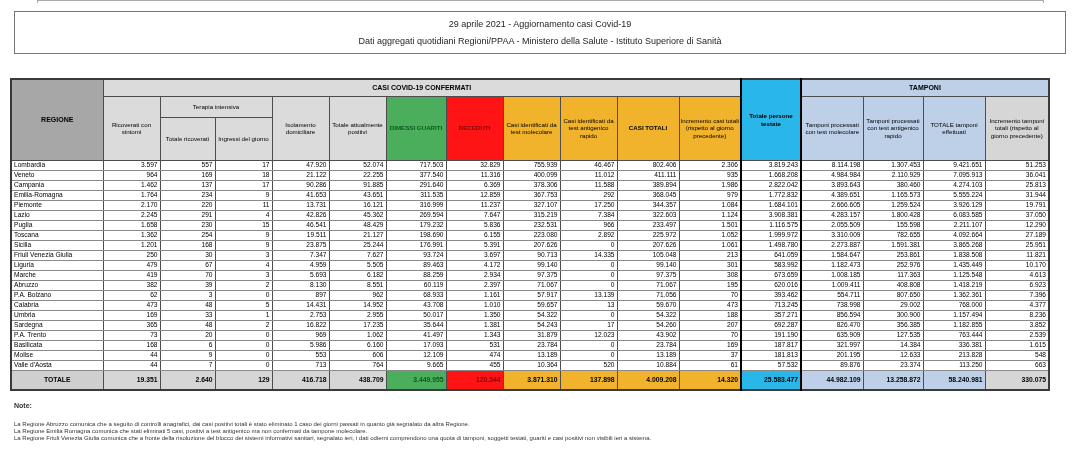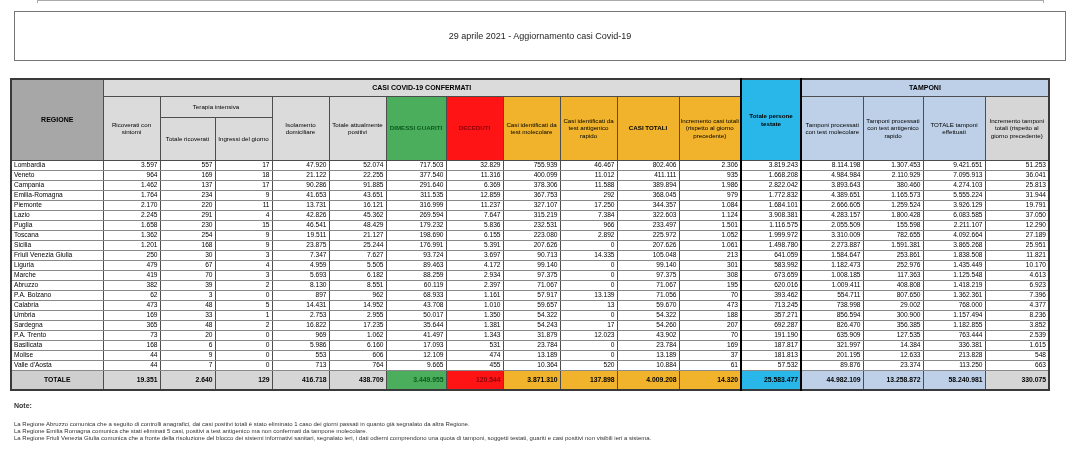--- a/index.html
+++ b/index.html
@@ -6,21 +6,21 @@
   html,body { margin:0; padding:0; }
   body {
     width:1080px; height:462px; position:relative; overflow:hidden;
     background:#ffffff; font-family:"Liberation Sans", sans-serif; color:#000;
   }
   .top-artifact {
     position:absolute; top:0; left:37px; width:1007px; height:3px;
     border:1px solid #aaa; border-bottom:none; background:transparent;
   }
   .titlebox {
-    position:absolute; left:14px; top:11px; width:1052px; height:50px;
+    position:absolute; left:14px; top:11px; width:1052px; height:43px;
     border:1px solid #757575; background:#fff;
     display:flex; flex-direction:column; justify-content:space-evenly; align-items:center;
   }
   .titlebox div { font-size:9px; color:#1f1f1f; }
 
   table.main {
     position:absolute; left:10px; top:78px;
     border-collapse:collapse; table-layout:fixed;
     border:2px solid #3a3a3a;
   }
@@ -62,20 +62,21 @@
   .notes-heading { font-size:7px; font-weight:bold; color:#333; margin-bottom:12px; }
   .note-line { font-size:6px; line-height:7px; color:#333; }
 </style>
 </head>
 <body>
 
 <div class="top-artifact"></div>
 
 <div class="titlebox">
   <div>29 aprile 2021 - Aggiornamento casi Covid-19</div>
+  <div>Dati aggregati quotidiani Regioni/PPAA - Ministero della Salute - Istituto Superiore di Sanità</div>
 </div>
 
 <table class="main">
   <colgroup>
     <col style="width:92px">
       <col style="width:57px">
       <col style="width:55px">
       <col style="width:57px">
     <col style="width:57px">
       <col style="width:57px">

